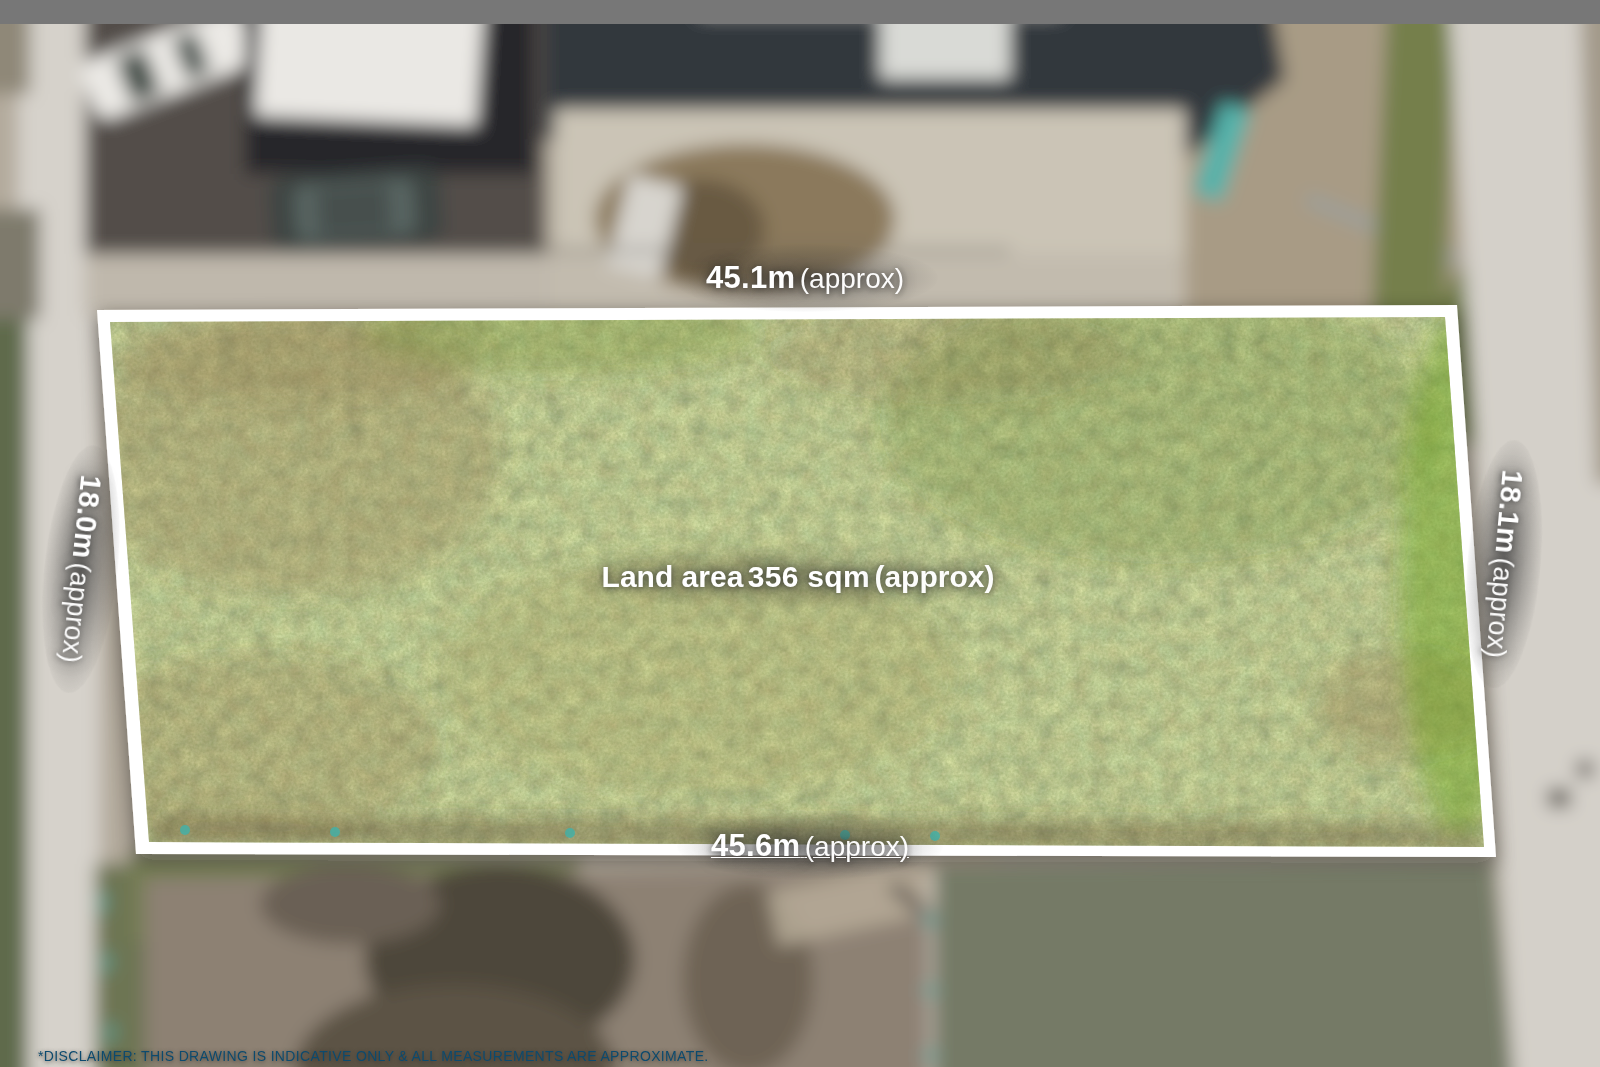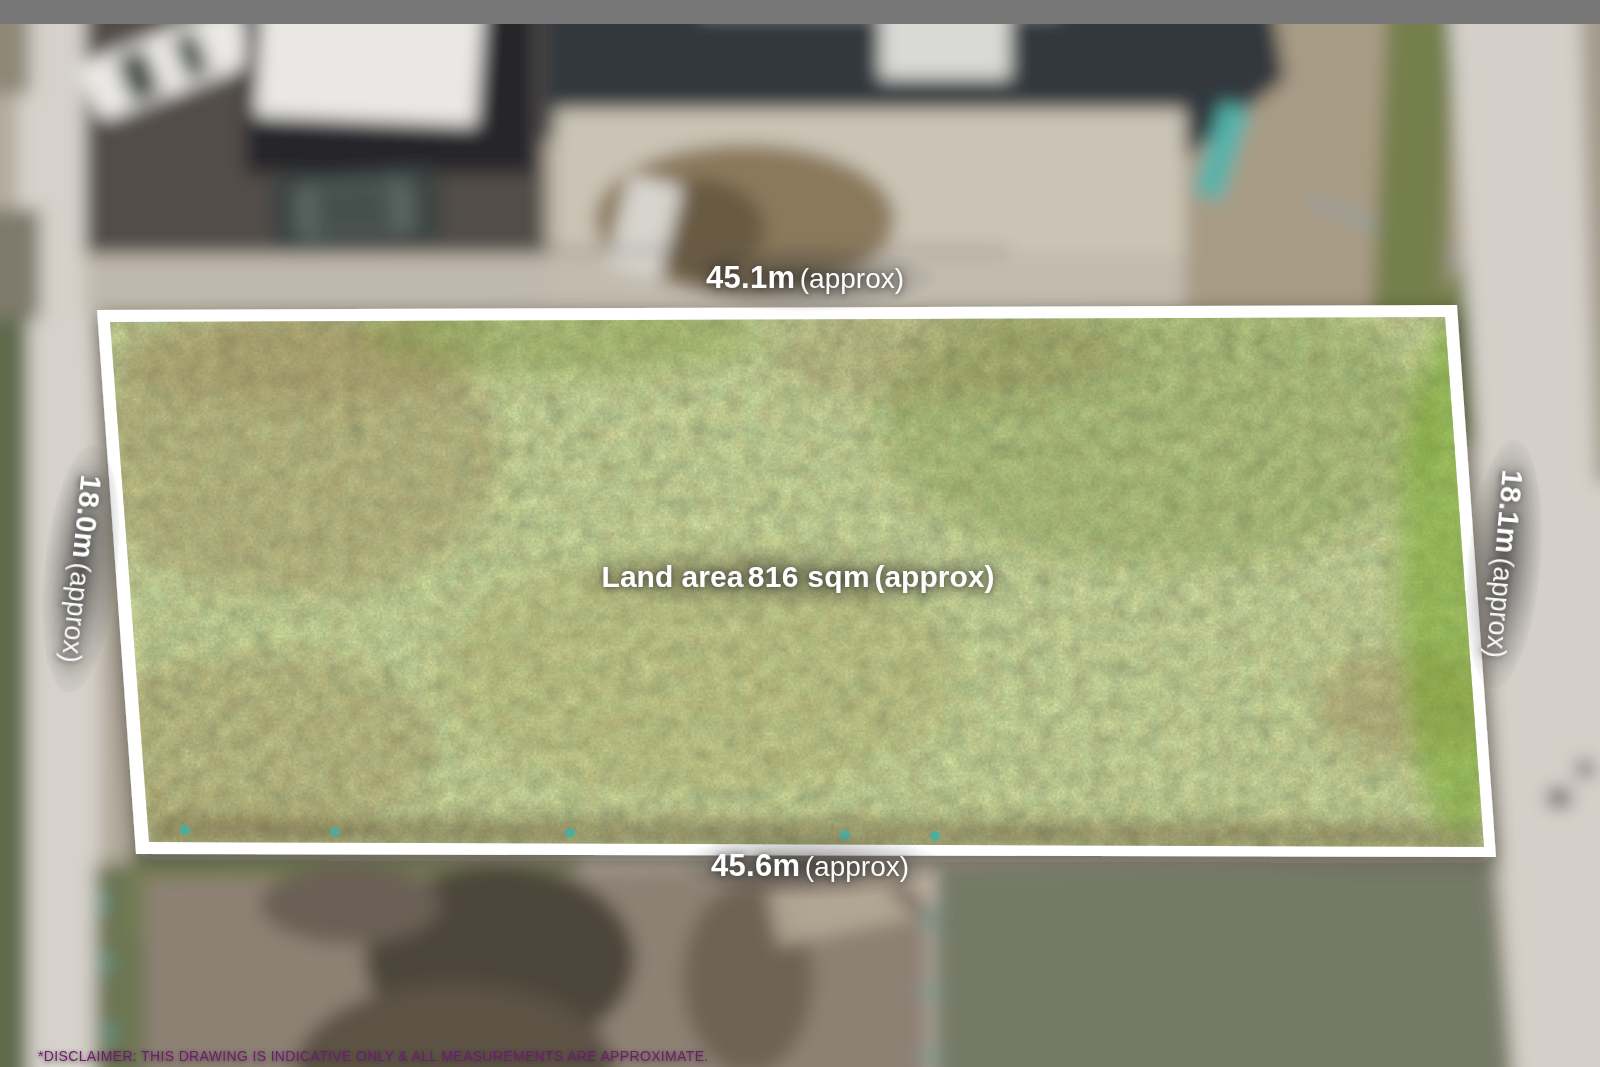--- a/index.html
+++ b/index.html
@@ -21,24 +21,24 @@
   .h{transform:translateX(-50%);}
   .val{font-weight:700;font-size:31px;letter-spacing:.3px;}
   .apx{font-weight:400;font-size:28px;opacity:.97;}
   .side .val{font-size:29px;}
   .side .apx{font-size:27px;}
   .center-area .pre,.center-area .apx{font-weight:700;font-size:30px;}
   .center-area .val{font-size:30px;}
   #left-label{left:81px;top:545px;transform:translate(-50%,-50%) rotate(96deg);}
   #right-label{left:1504px;top:540px;transform:translate(-50%,-50%) rotate(95deg);}
   #top-label{left:805px;top:236px;}
-  #bottom-label{left:810px;top:824px;}
+  #bottom-label{left:810px;top:804px;text-decoration:underline;}
   #area-label{left:798px;top:536px;}
   #disclaimer{
-    position:absolute;left:38px;top:1024px;z-index:5;color:#701a75;
+    position:absolute;left:38px;top:1024px;z-index:5;color:#0c4a6e;
     font-size:14px;letter-spacing:.35px;font-weight:400;
     text-shadow:0 1px 4px rgba(55,50,44,.85);
   }
 </style>
 </head>
 <body>
 
 <div id="stage">
 
   <svg id="scene" width="1600" height="1067" viewBox="0 0 1600 1067">
@@ -186,19 +186,19 @@
     <span class="apx">(approx)</span>
   </div>
 
   <div id="right-label" class="label side">
     <span class="val">18.1m</span>
     <span class="apx">(approx)</span>
   </div>
 
   <div id="area-label" class="label h center-area">
     <span class="pre">Land area</span>
-    <span class="val">816 sqm</span>
+    <span class="val">356 sqm</span>
     <span class="apx">(approx)</span>
   </div>
 
   <div id="disclaimer">*DISCLAIMER: THIS DRAWING IS INDICATIVE ONLY &amp; ALL MEASUREMENTS ARE APPROXIMATE.</div>
 
 </div>
 
 </body></html>

